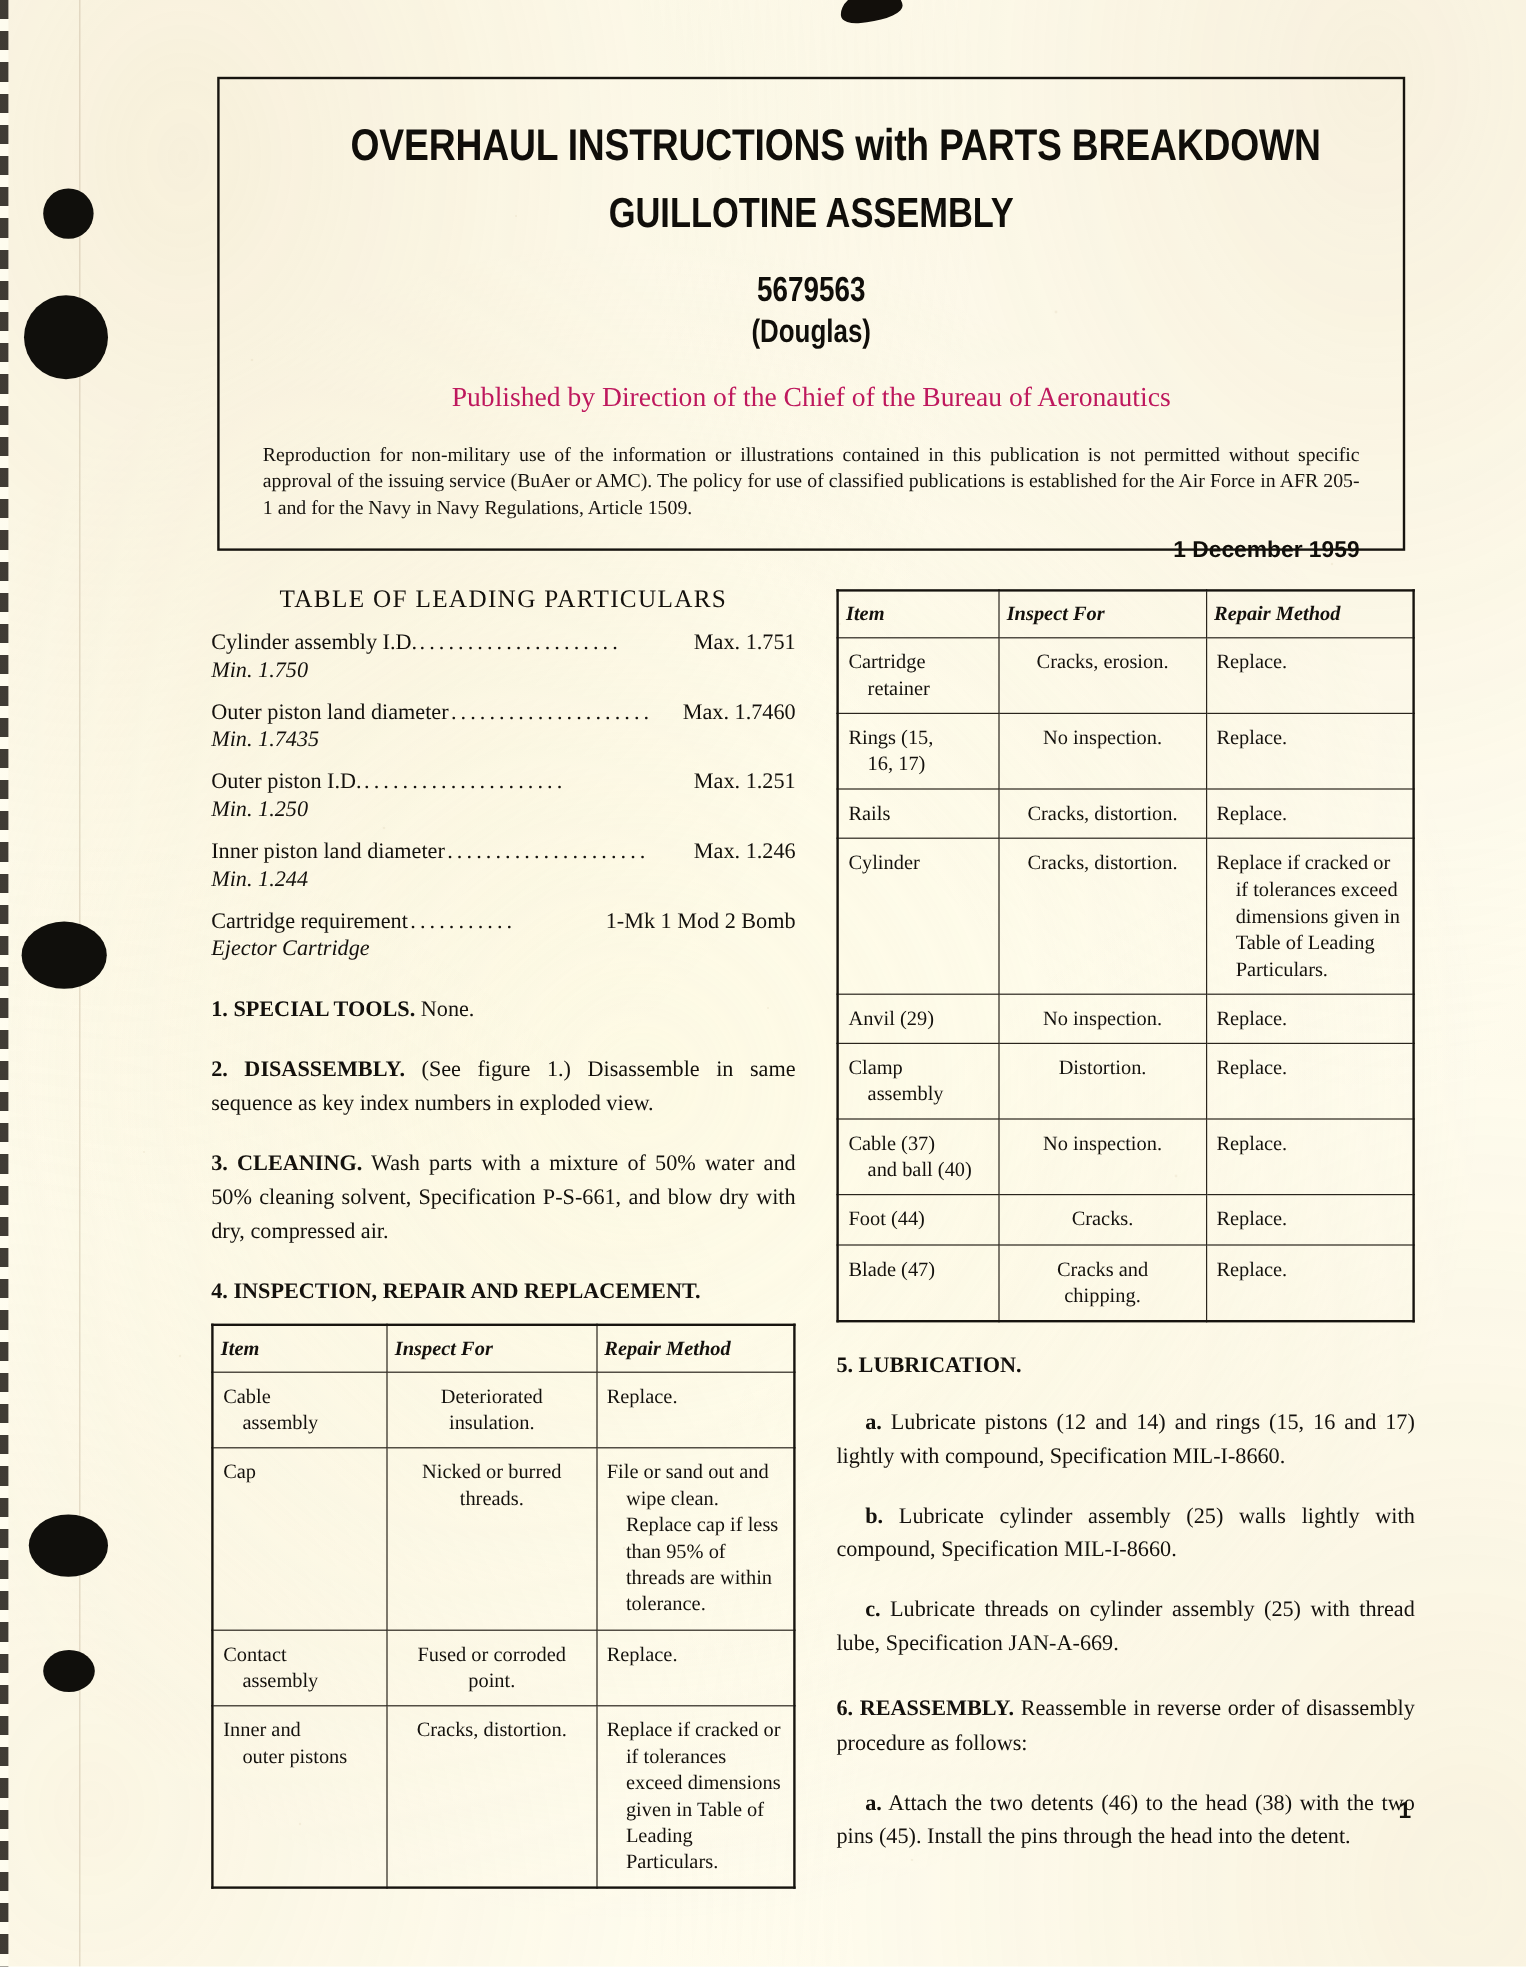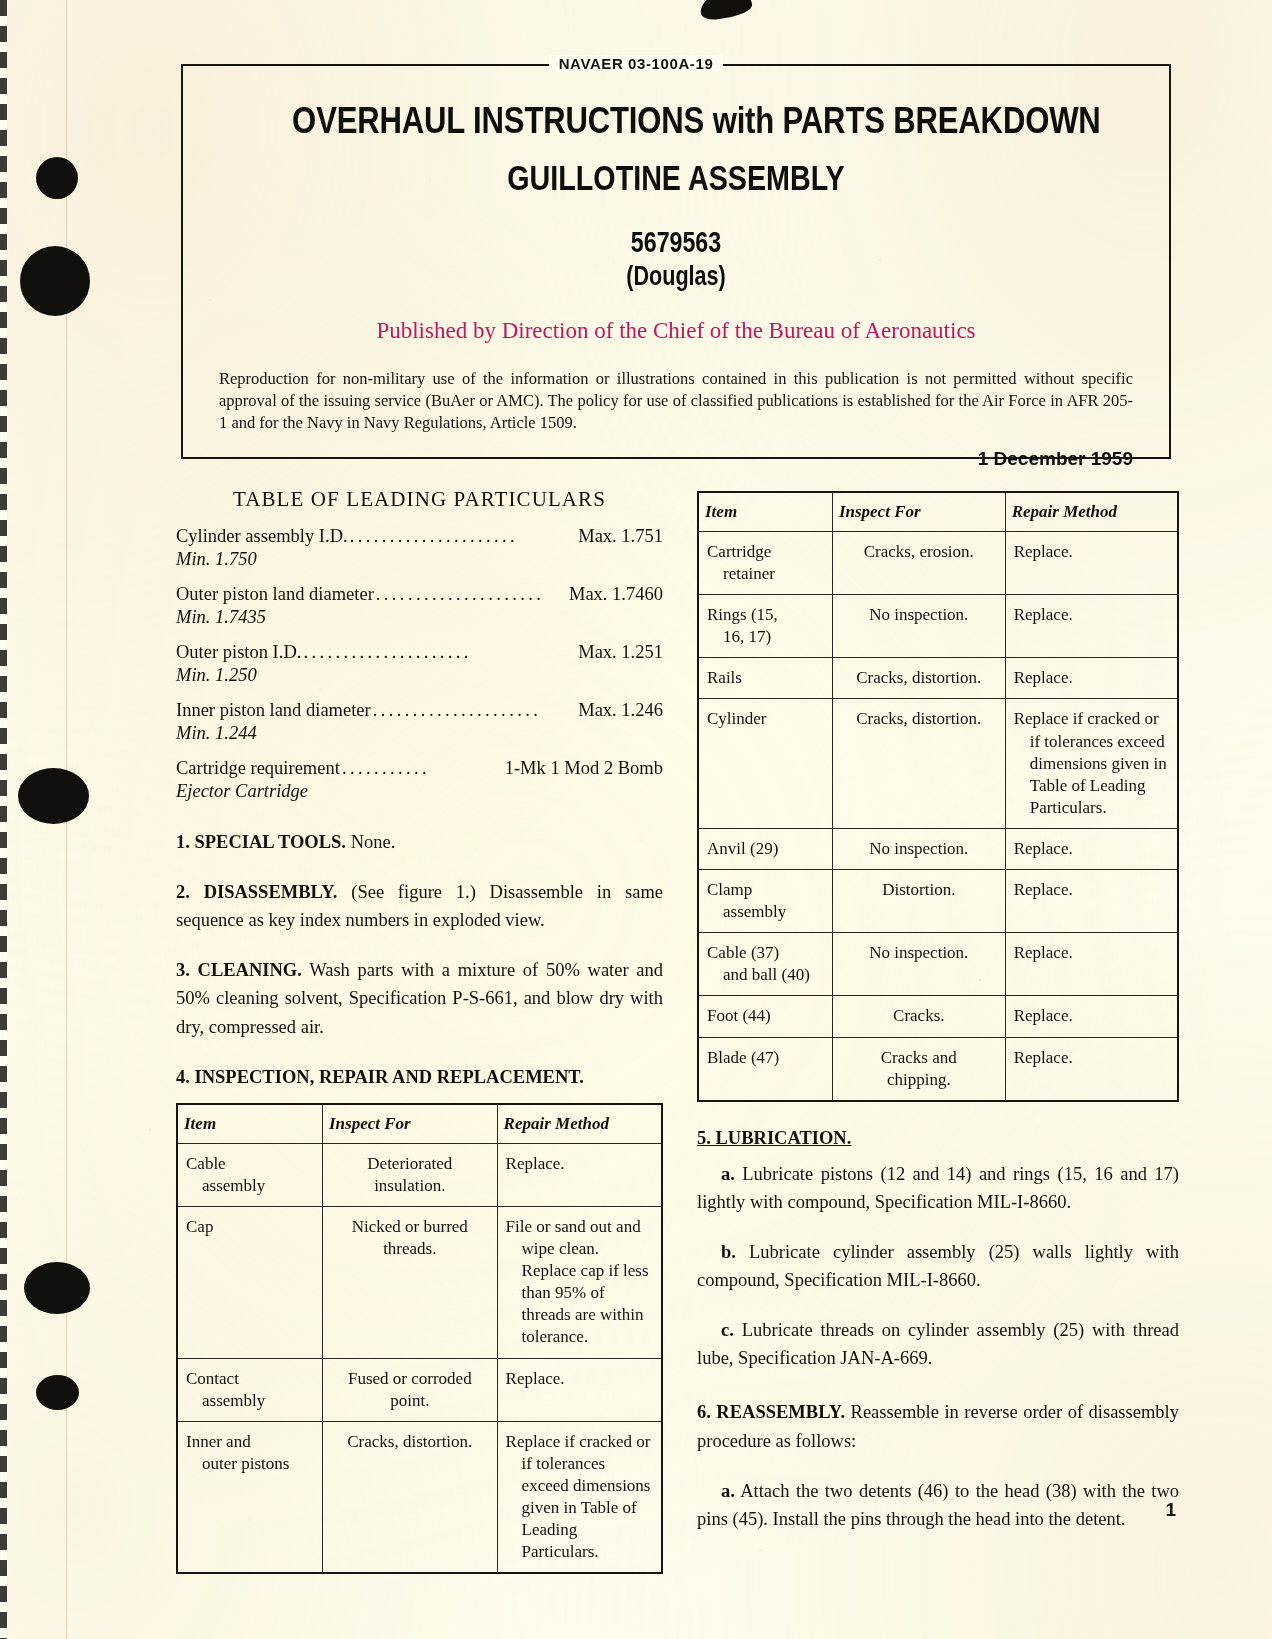--- a/index.html
+++ b/index.html
@@ -301,23 +301,20 @@
   <div class="scan-edge"></div>
   <div class="fold-line"></div>
 
   <div class="hole" style="left:36px;  top:157px; width:42px;  height:42px;"></div>
   <div class="hole" style="left:20px;  top:246px; width:70px;  height:70px;"></div>
   <div class="hole" style="left:18px;  top:768px; width:71px;  height:56px;"></div>
   <div class="hole" style="left:24px;  top:1262px; width:66px; height:52px;"></div>
   <div class="hole" style="left:36px;  top:1375px; width:43px; height:35px;"></div>
   <div class="top-smudge"></div>
 
-  <div class="doc-number">
-    <span>NAVAER 03-100A-19</span>
-  </div>
 
   <div class="title-box">
     <div class="title-inner">
       <div class="title-main">OVERHAUL INSTRUCTIONS with PARTS BREAKDOWN</div>
       <div class="title-sub">GUILLOTINE ASSEMBLY</div>
       <div class="part-no">5679563</div>
       <div class="maker">(Douglas)</div>
       <div class="published">Published by Direction of the Chief of the Bureau of Aeronautics</div>
       <div class="repro">Reproduction for non-military use of the information or illustrations contained in this publication is not permitted without specific approval of the issuing service (BuAer or AMC). The policy for use of classified publications is established for the Air Force in AFR 205-1 and for the Navy in Navy Regulations, Article 1509.</div>
       <div class="pubdate">1 December 1959</div>
@@ -562,21 +559,21 @@
             <span>Cracks and</span>
             <span class="ind">chipping.</span>
           </td>
           <td class="hang">
             <span>Replace.</span>
           </td>
         </tr>
       </tbody>
     </table>
 
-    <p class="para" style="margin-top:22px; margin-bottom:8px;text-decoration:underline;">
+    <p class="para" style="margin-top:22px; margin-bottom:20px;">
       <span class="hd">5. LUBRICATION.</span>
     </p>
 
     <p class="para sub">
       <span class="hd">a.</span><span> Lubricate pistons (12 and 14) and rings (15, 16 and 17) lightly with compound, Specification MIL-I-8660.</span>
     </p>
 
     <p class="para sub">
       <span class="hd">b.</span><span> Lubricate cylinder assembly (25) walls lightly with compound, Specification MIL-I-8660.</span>
     </p>

